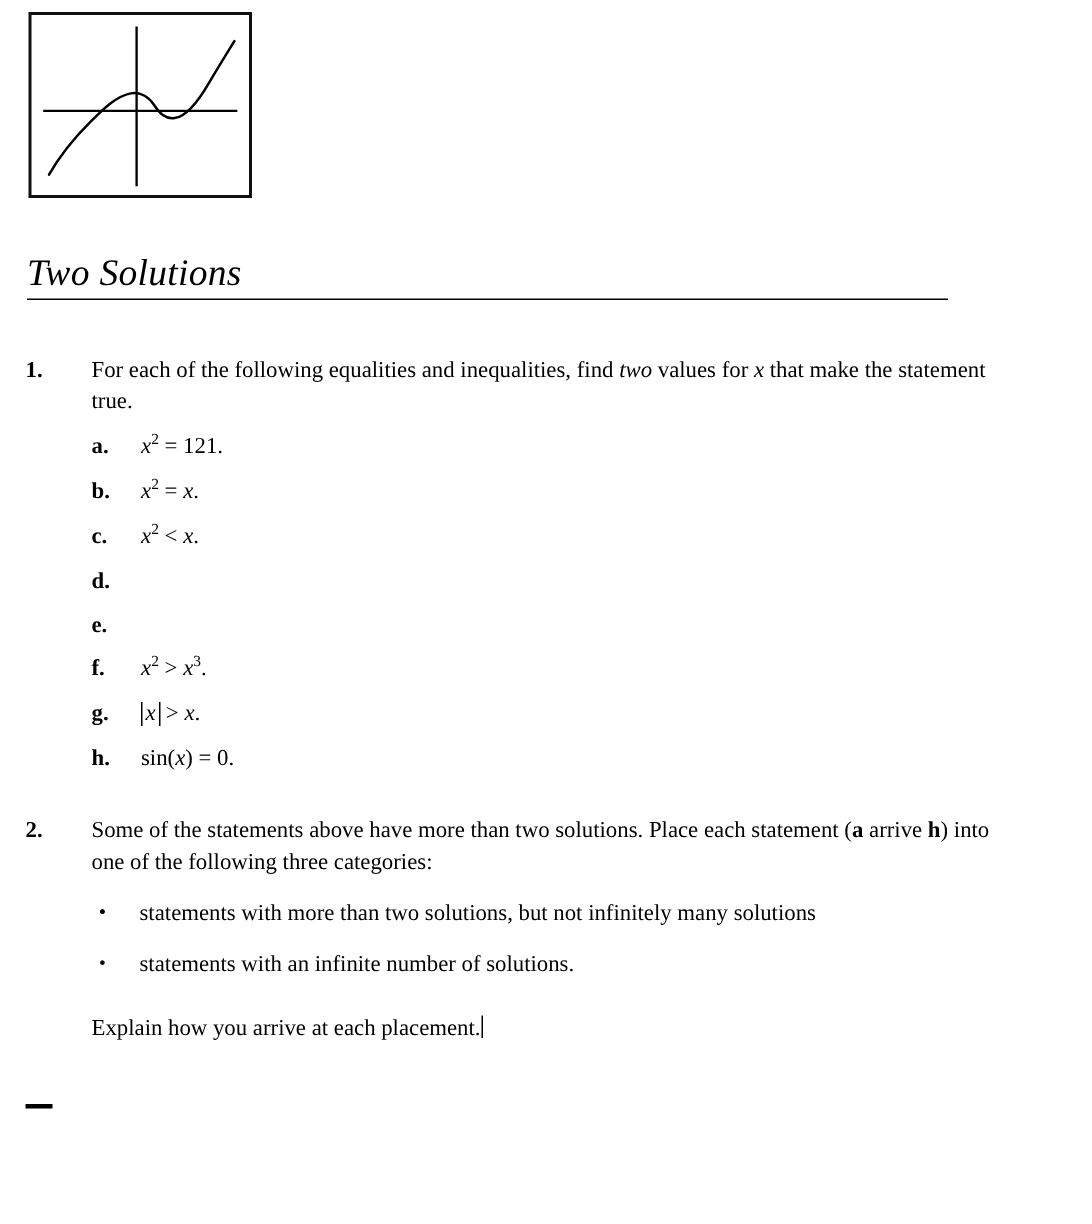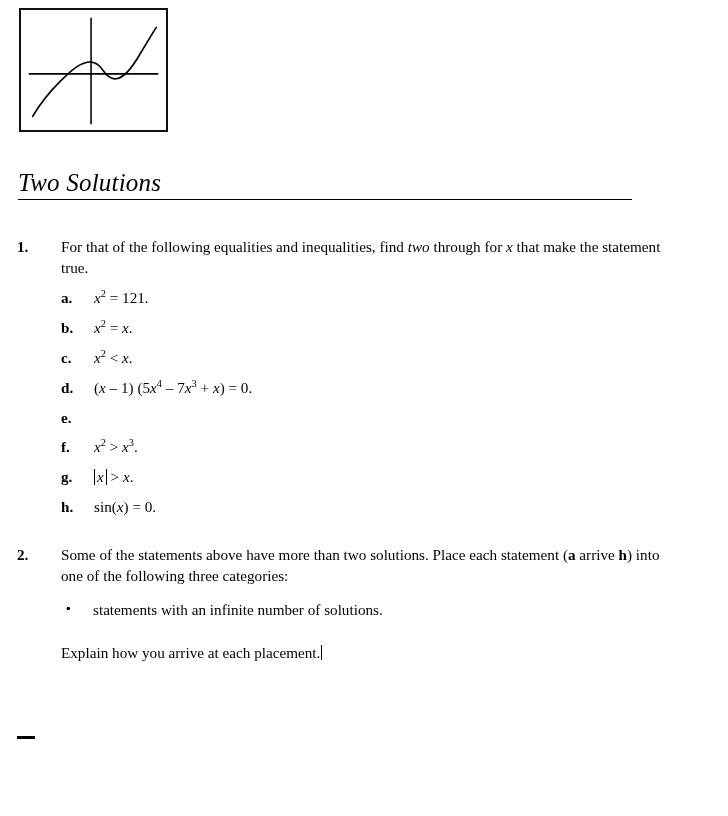--- a/index.html
+++ b/index.html
@@ -194,42 +194,41 @@
 
   <div class="title-wrap">
     <h1 class="doc-title">Two Solutions</h1>
     <div class="title-rule"></div>
   </div>
 
   <div class="content">
 
     <div class="numitem">
       <span class="num">1.</span>
-      <span class="num-body"><span>For that of the following equalities and inequalities, find </span><i>two</i><span> through for </span><i>x</i><span> that make the statement true.</span></span>
+      <span class="num-body"><span>For each of the following equalities and inequalities, find </span><i>two</i><span> values for </span><i>x</i><span> that make the statement true.</span></span>
 
       <ul class="sublist">
 
         <li>
           <span class="letter">a.</span>
           <span class="expr"><i>x</i><sup class="up">2</sup> = 121.</span>
         </li>
 
         <li>
           <span class="letter">b.</span>
           <span class="expr"><i>x</i><sup class="up">2</sup> = <i>x</i>.</span>
         </li>
 
         <li>
           <span class="letter">c.</span>
           <span class="expr"><i>x</i><sup class="up">2</sup> &lt; <i>x</i>.</span>
         </li>
 
         <li>
           <span class="letter">d.</span>
-          <span class="expr">(<i>x</i> – 1) (5<i>x</i><sup class="up">4</sup> – 7<i>x</i><sup class="up">3</sup> + <i>x</i>) = 0.</span>
         </li>
 
         <li>
           <span class="letter">e.</span>
         </li>
 
         <li>
           <span class="letter">f.</span>
           <span class="expr"><i>x</i><sup class="up">2</sup> &gt; <i>x</i><sup class="up">3</sup>.</span>
         </li>
@@ -250,20 +249,21 @@
     <div class="numitem q2">
       <span class="num">2.</span>
       <span class="num-body"><span>Some of the statements above have more than two solutions. Place each statement (</span><b>a</b><span> arrive </span><b>h</b><span>) into one of the following three categories:</span></span>
 
       <ul class="bullets">
         <li>
           <span class="bullet">•</span>
         </li>
         <li>
           <span class="bullet">•</span>
+          <span>statements with more than two solutions, but not infinitely many solutions</span>
         </li>
         <li>
           <span class="bullet">•</span>
           <span>statements with an infinite number of solutions.</span>
         </li>
       </ul>
 
       <div class="closing"><span>Explain how you arrive at each placement.</span><span class="caret"></span></div>
     </div>
 

